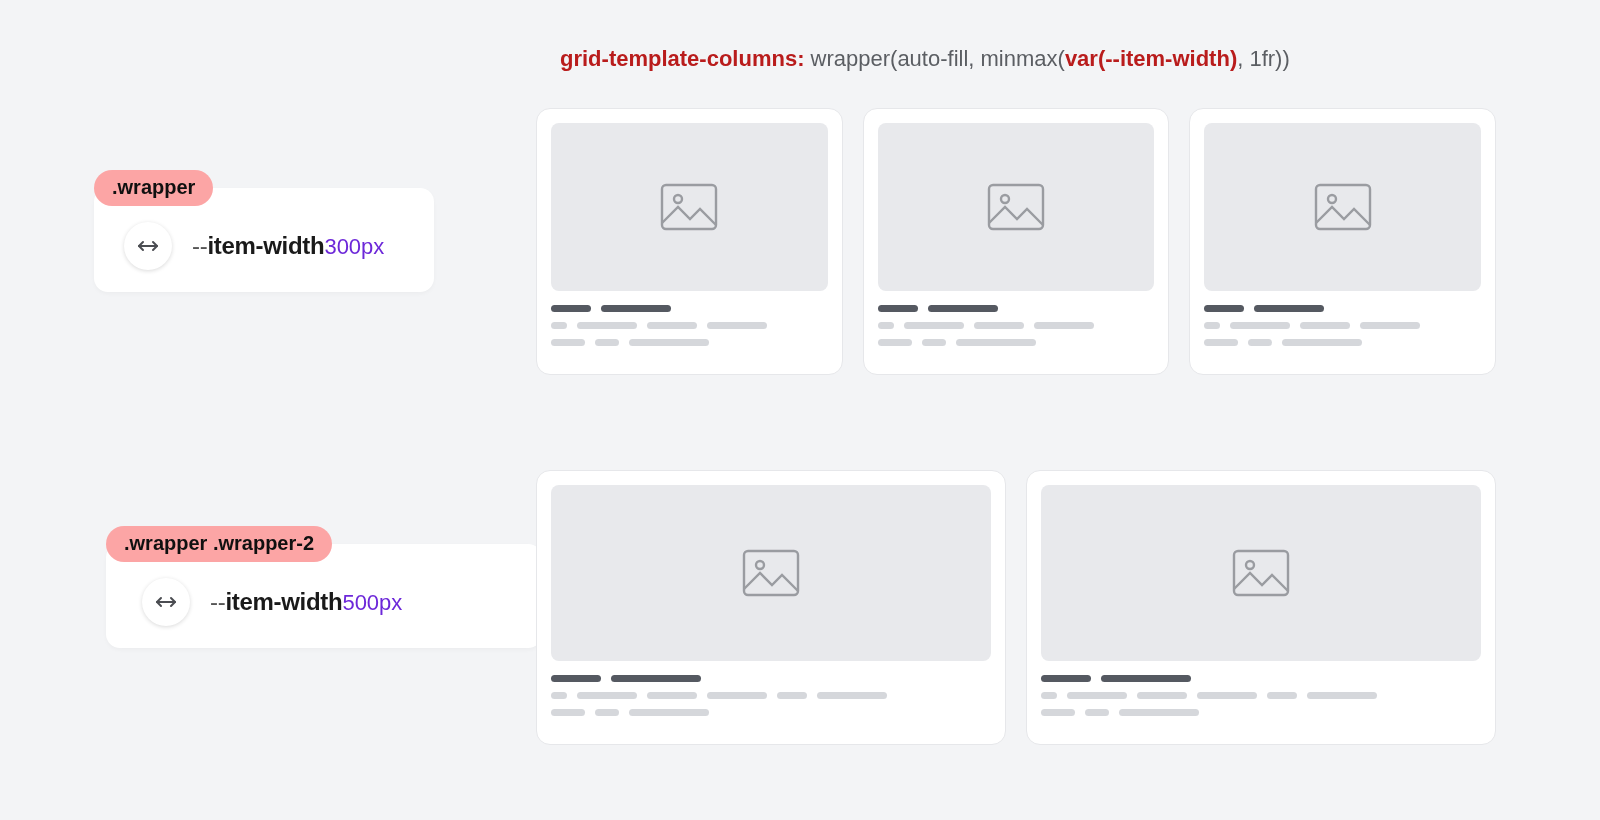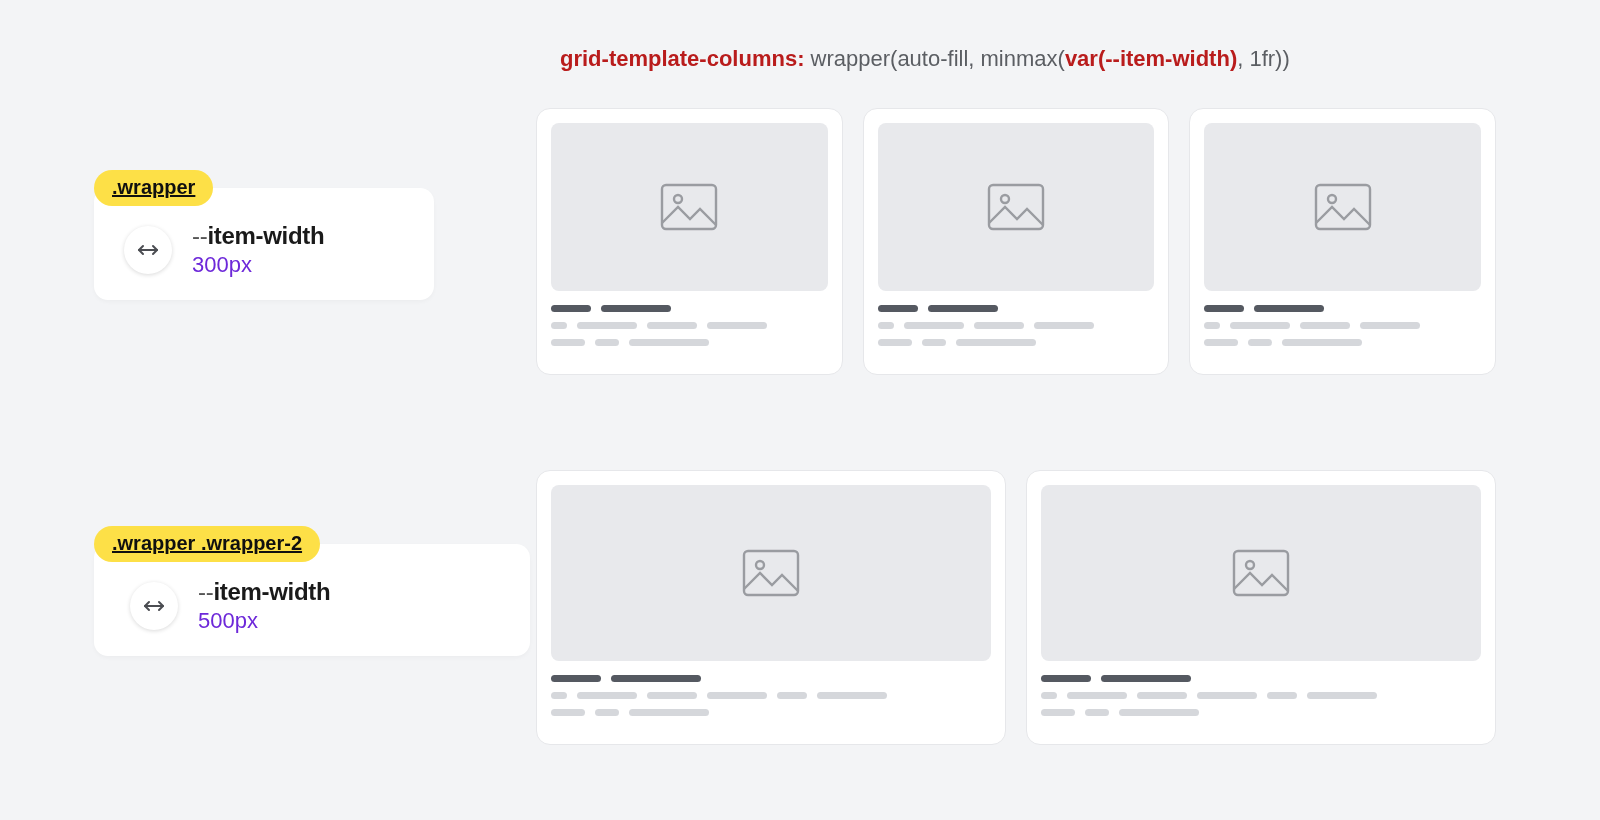--- a/index.html
+++ b/index.html
@@ -25,43 +25,42 @@
   
   .selector-card {
     position: absolute;
     background: #fff;
     border-radius: 14px;
     padding: 26px 30px 22px 30px;
     box-shadow: 0 2px 4px rgba(0,0,0,0.03);
     width: 340px;
   }
   .selector-card.one { top: 188px; left: 94px; }
-  .selector-card.two { top: 544px; left: 94px; width: 436px; padding-left: 36px; }
+  .selector-card.two { top: 544px; left: 106px; width: 436px; padding-left: 36px; }
 
   .selector-pill {
     position: absolute;
     top: -18px;
     left: 0;
-    background: #fde047;
+    background: #fca5a5;
     color: #101010;
     font-weight: 600;
     font-size: 20px;
     padding: 6px 18px 7px 18px;
     border-radius: 22px;
-    text-decoration: underline;
   }
 
   .prop-row { display: flex; align-items: center; gap: 20px; margin-top: 8px; }
   .arrow-circle {
     width: 48px; height: 48px; border-radius: 50%;
     background: #fff; box-shadow: 0 1px 4px rgba(0,0,0,0.15);
     display: flex; align-items: center; justify-content: center;
     color: #4b4d52;
   }
-  .prop-text { display: flex; flex-direction: column; }
+  .prop-text { display: flex; flex-direction: row; }
   .prop-name { font-size: 24px; color: #1a1a1a; letter-spacing: -0.3px; }
   .prop-name .dashes { color: #555; font-weight: 400; }
   .prop-name .nm { font-weight: 700; }
   .prop-value { font-size: 22px; color: #6d28d9; margin-top: 2px; }
 
   
   .grid-area {
     position: absolute;
     display: grid;
     gap: 20px;

